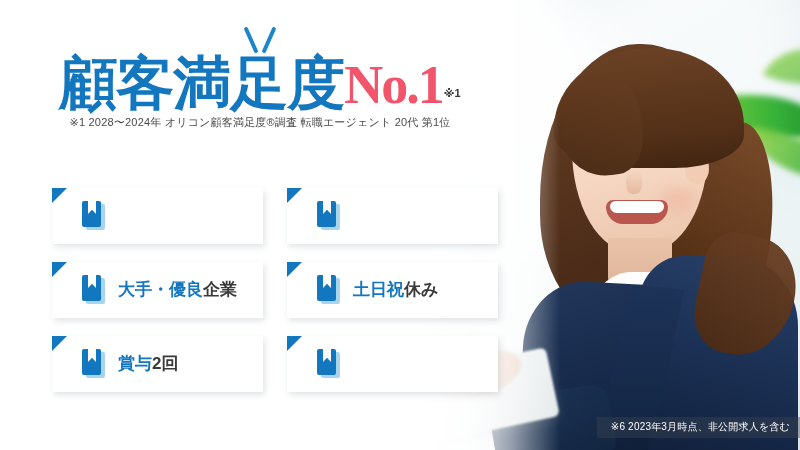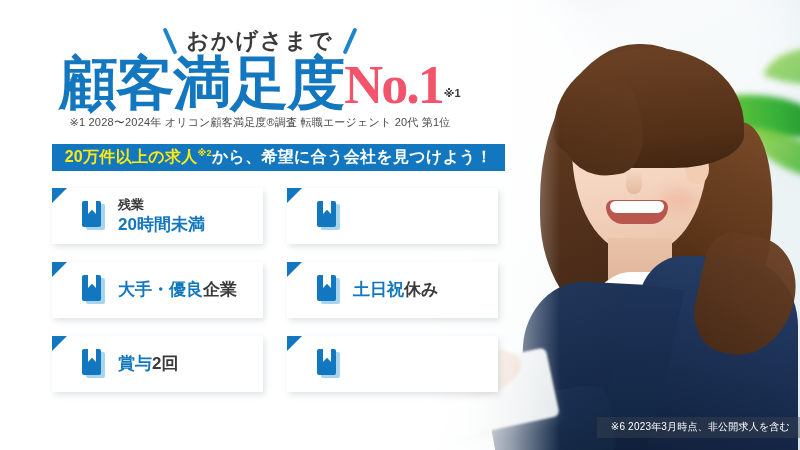--- a/index.html
+++ b/index.html
@@ -358,47 +358,38 @@
 
     <div id="photo-fade"></div>
   </div>
 
   <div id="photo-note">※6 2023年3月時点、非公開求人を含む</div>
 
   <div id="content">
 
     <div id="eyebrow-row">
       <span class="slash left"></span>
-      <span id="eyebrow-text">おかげさまで</span>
       <span class="slash right"></span>
     </div>
 
     <div id="headline">
       <span class="jp">顧客満足度</span><span class="no1">No.1</span><span class="sup">※1</span>
     </div>
 
     <div id="footnote1">※1 2028〜2024年 オリコン顧客満足度®調査 転職エージェント 20代 第1位</div>
 
-    <div id="banner">
-      <span class="hl"><span>20万件以上の求人</span><span class="sup2">※2</span></span>
-        <span class="rest">から、希望に合う会社を見つけよう！</span>
-    </div>
 
     <div id="cards">
 
       <div class="card">
         <span class="card-corner"></span>
         <span class="card-icon">
           <span class="shadow"></span>
             <span class="book"></span>
             <span class="ribbon"></span>
-        </span>
-        <span class="card-text">
-          <span class="l1">残業</span>
-          <span class="l2">20時間未満</span>
         </span>
       </div>
 
       <div class="card">
         <span class="card-corner"></span>
         <span class="card-icon">
           <span class="shadow"></span>
             <span class="book"></span>
             <span class="ribbon"></span>
         </span>

